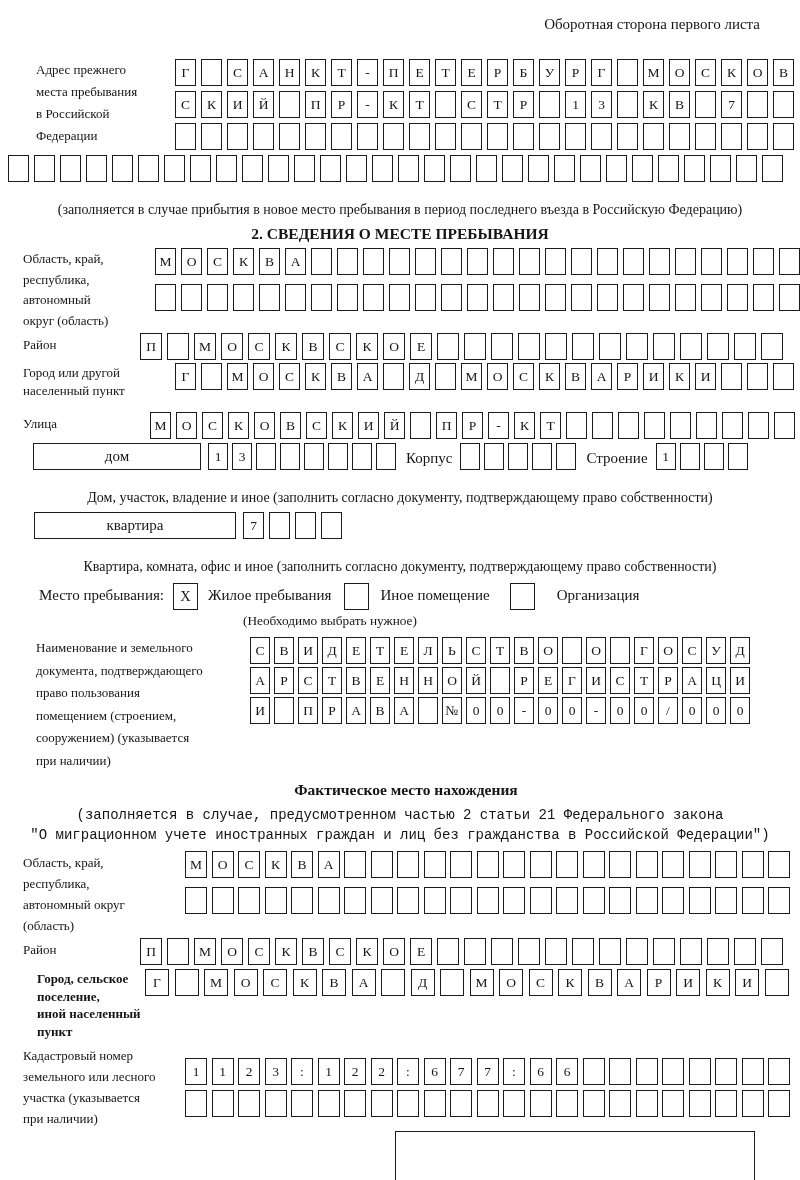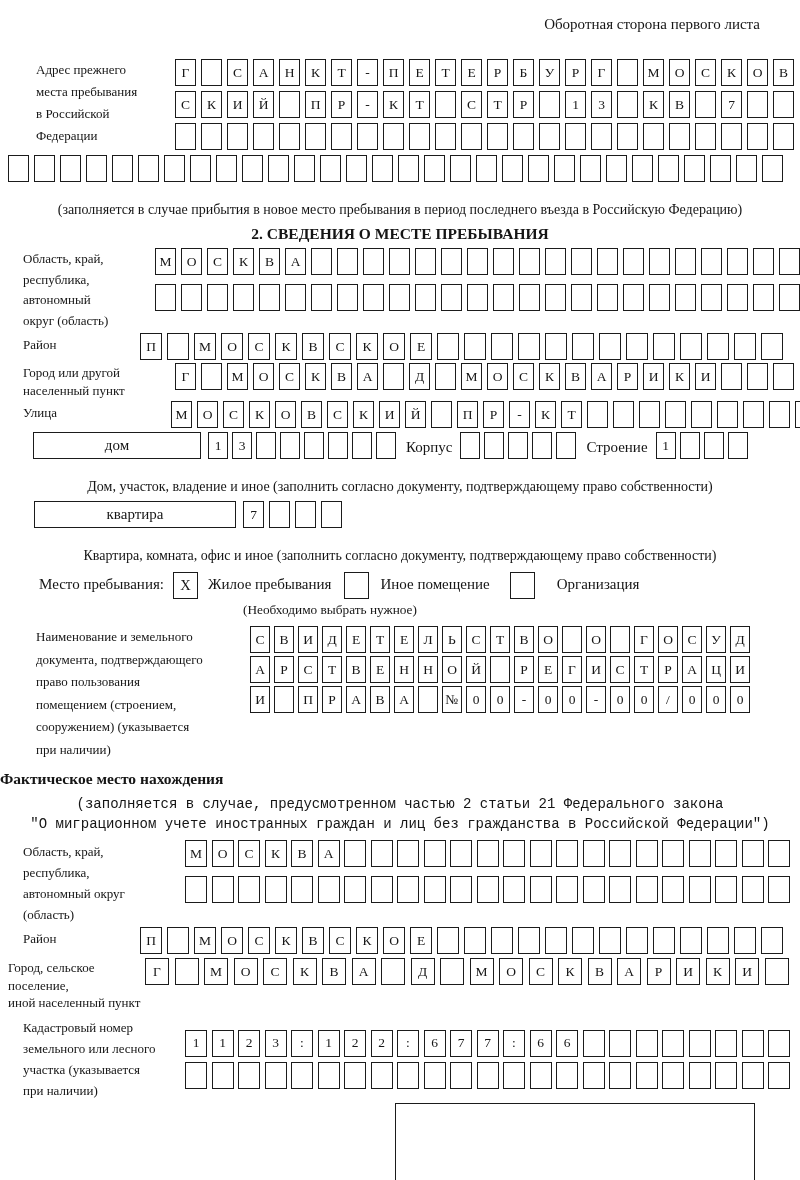--- a/index.html
+++ b/index.html
@@ -29,21 +29,21 @@
   .addr-row4{margin-left:8px;}
   .caption{font-size:14px;text-align:center;margin-top:20px;}
   .s2title{font-size:15.5px;font-weight:bold;text-align:center;margin:7px 0 5px;}
   
   .oblast .flabel{width:155px;padding-left:23px;line-height:20.5px;padding-top:1px;}
   .oblast .boxrow{margin-bottom:9px;}
   .rajon-line{margin-top:2px;}
   .rajon-line .flabel{width:140px;padding-left:23px;padding-top:4px;}
   .gorod-line{margin-top:3px;}
   .gorod-line .flabel{width:175px;padding-left:23px;line-height:17.5px;padding-top:1px;}
-  .ulitsa-line{margin-top:2px;gap:21px;}
+  .ulitsa-line{margin-top:13px;}
   .ulitsa-line .flabel{width:150px;padding-left:23px;padding-top:4px;}
   .dom-line{margin-top:4px;margin-left:33px;align-items:center;}
   .widebox{
     box-sizing:border-box;flex:none;height:27px;border:1.7px solid #1b1b1b;
     display:flex;align-items:center;justify-content:center;font-size:15px;
   }
   .dombox{width:168px;margin-right:7px;}
   .kvbox{width:202px;margin-right:7px;}
   .inline-lbl{flex:none;font-size:15px;padding:4px 8px 0 6px;}
   .kv-line{margin-top:6px;margin-left:34px;}
@@ -54,29 +54,29 @@
     display:flex;align-items:center;justify-content:center;font-size:14.5px;
   }
   .opt-lbl{padding-top:4px;}
   .m1{margin-left:9px;} .m2{margin-left:10px;} .m3{margin-left:13px;}
   .m4{margin-left:11px;} .m5{margin-left:20px;} .m6{margin-left:22px;}
   .mesto-note{font-size:13.3px;margin:3px 0 0 243px;}
   .naim-block{margin-top:8px;}
   .naim-block .flabel{width:250px;padding-left:36px;line-height:22.5px;}
   .naim-block .boxrow{margin-bottom:3px;}
   
-  .fakt-title{font-size:15.5px;font-weight:bold;text-align:left;margin:9px 0 6px;}
+  .fakt-title{font-size:15.5px;font-weight:bold;text-align:center;margin:9px 0 6px;padding-left:12px;}
   .fakt-note{font-size:14px;text-align:center;line-height:20px;font-family:Liberation Mono, monospace;}
   .fo-block{margin-top:6px;}
   .fo-block .flabel{width:185px;padding-left:23px;line-height:21px;padding-top:1px;}
   .fo-block .boxrow{margin-bottom:9px;}
   .fr-line{margin-top:2px;}
   .fr-line .flabel{width:140px;padding-left:23px;padding-top:4px;}
   .fg-line{margin-top:4px;}
-  .fg-line .flabel{width:145px;padding-left:8px;line-height:17.5px;padding-top:1px;}
+  .fg-line .flabel{width:145px;padding-left:37px;line-height:17.5px;padding-top:1px;font-weight:bold;}
   .kad-block{margin-top:4px;}
   .kad-block .flabel{width:185px;padding-left:23px;line-height:21px;padding-top:1px;}
   .kad-block .rowscol{padding-top:14px;}
   .kad-block .boxrow{margin-bottom:5px;}
   .stamp-box{
     box-sizing:border-box;margin:2px 0 0 395px;width:360px;height:172px;
     border:1.6px solid #1b1b1b;background:#fff;
   }
 </style>
 </head>

